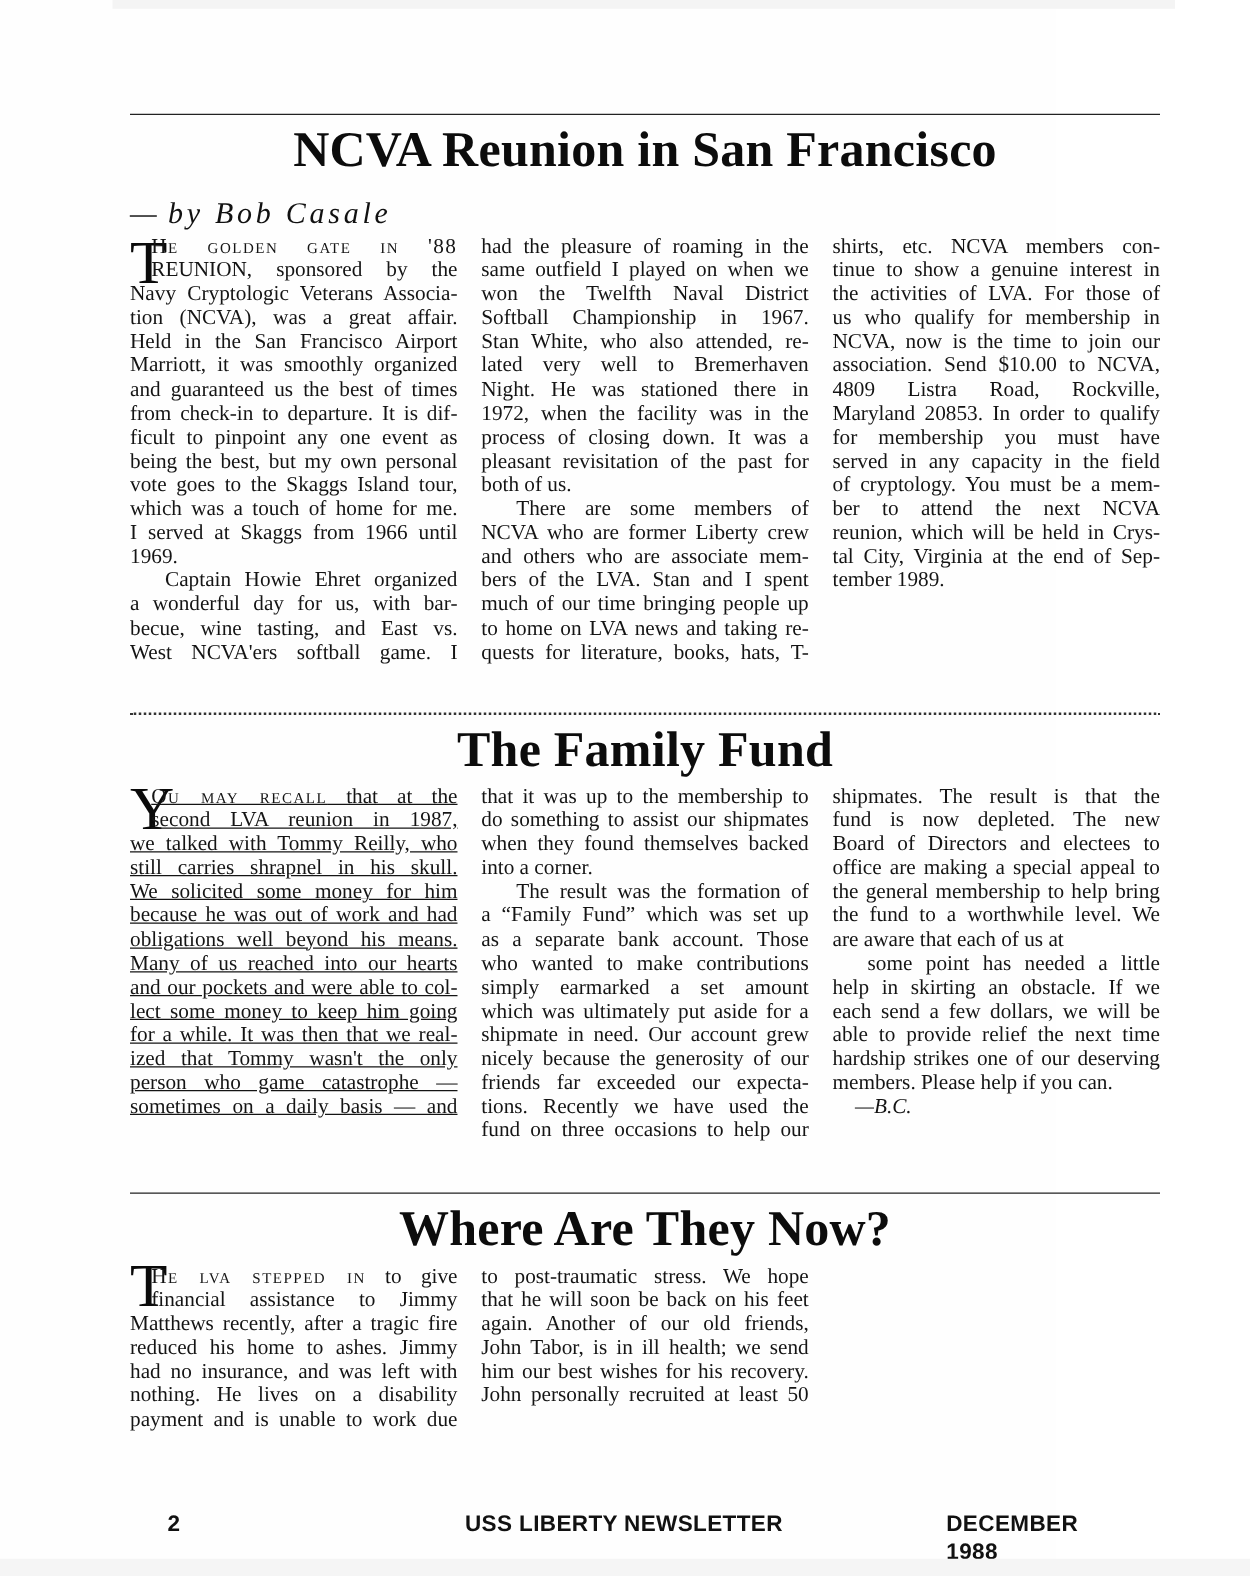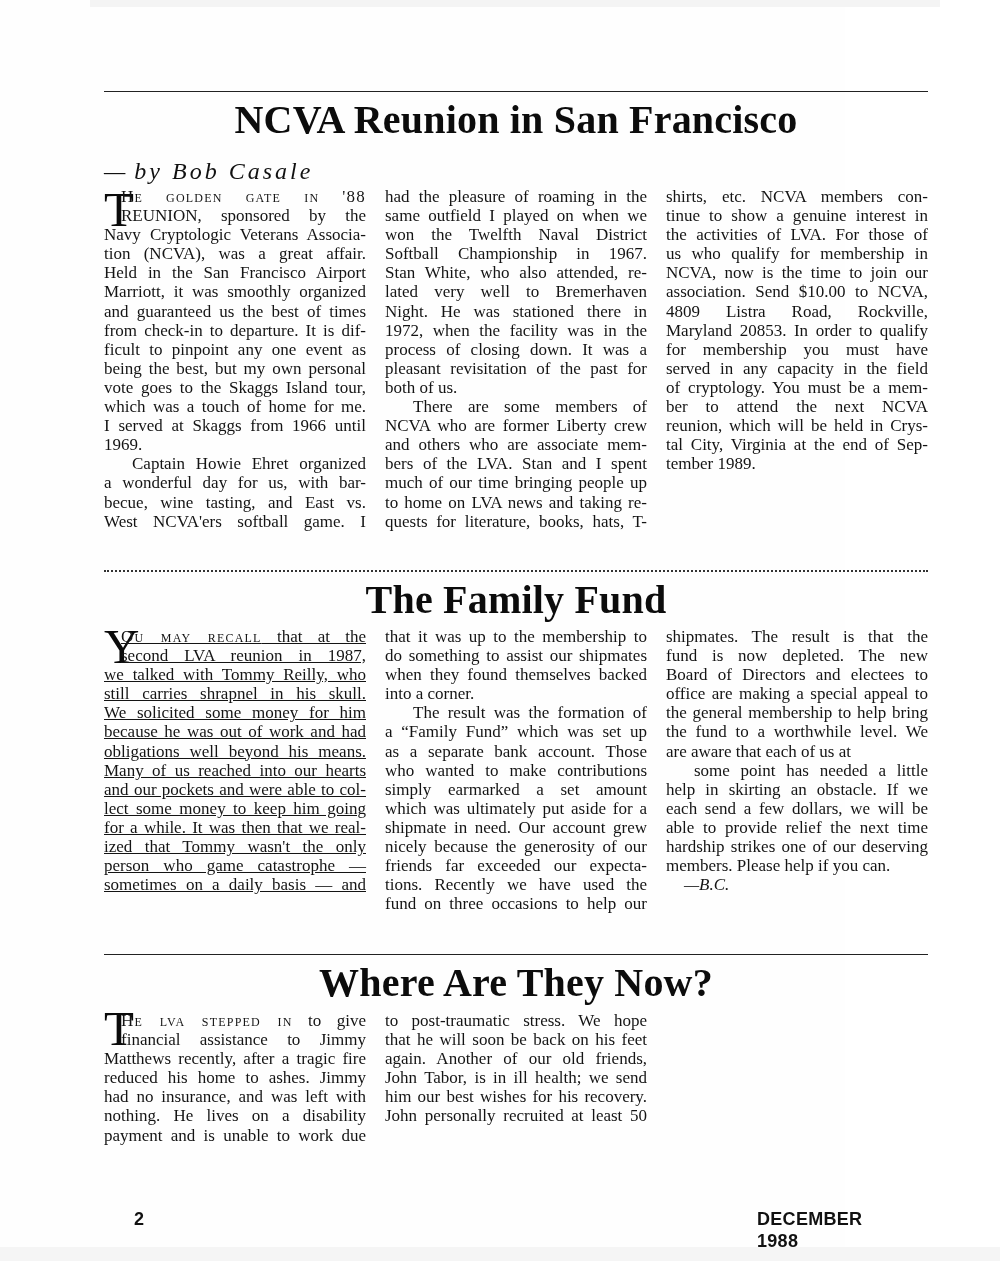--- a/index.html
+++ b/index.html
@@ -169,16 +169,17 @@
   <div class="col" style="left:385px; top:1011px;">
       <span class="ln">to post-traumatic stress. We hope</span>
       <span class="ln">that he will soon be back on his feet</span>
       <span class="ln">again. Another of our old friends,</span>
       <span class="ln">John Tabor, is in ill health; we send</span>
       <span class="ln">him our best wishes for his recovery.</span>
       <span class="ln">John personally recruited at least 50</span>
     </div>
 
   <div class="footer" style="left:134px;">2</div>
+  <div class="footer" style="left:372px;">USS LIBERTY NEWSLETTER</div>
   <div class="footer" style="left:757px;">DECEMBER 1988</div>
 
   <div class="scan-edge-bottom"></div>
 </div>
 
 </body></html>

